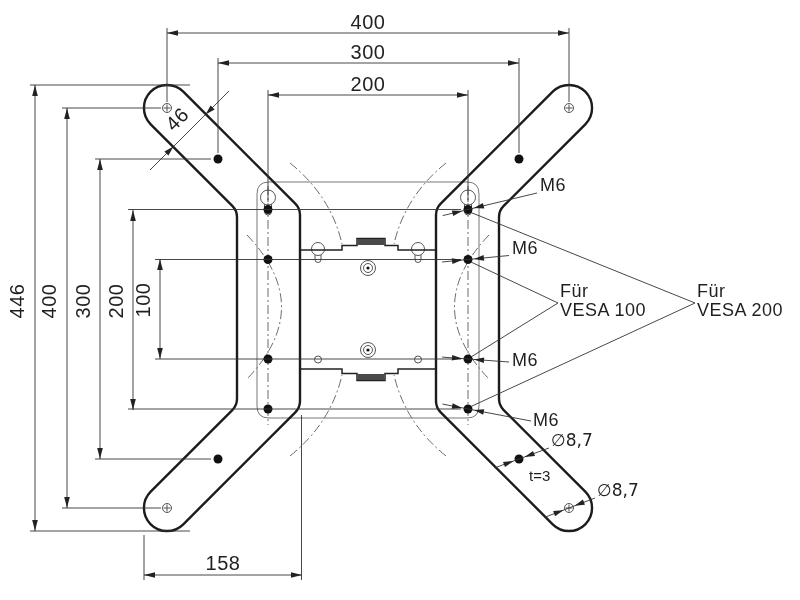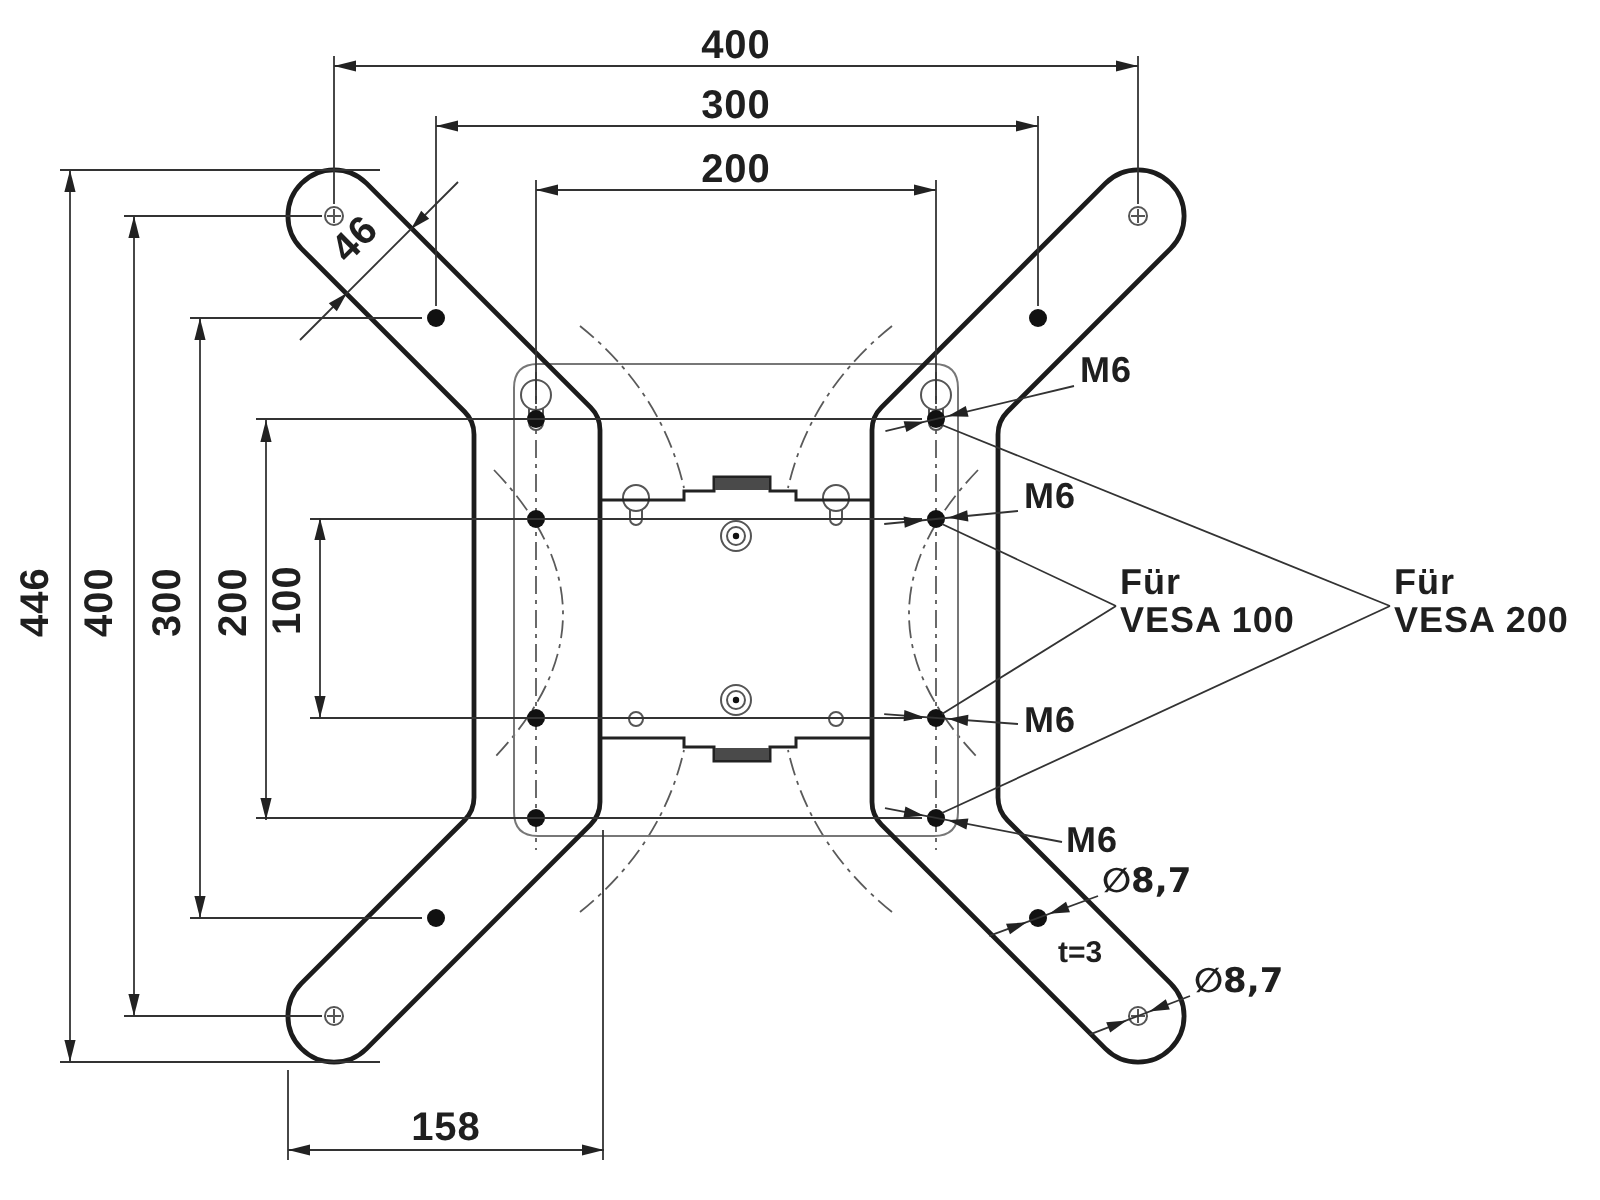--- a/index.html
+++ b/index.html
@@ -1,16 +1,16 @@
 <!DOCTYPE html>
 <html><head>
 <meta charset="utf-8">
 <style>
   html,body{margin:0;padding:0;background:#ffffff;}
-  .stage{position:relative;width:800px;height:600px;background:#ffffff;overflow:hidden;font-weight:bold;}
+  .stage{position:relative;width:800px;height:600px;background:#ffffff;overflow:hidden;}
   svg{display:block;}
   .thick{stroke:#1c1c1c;stroke-width:2.4;fill:none;stroke-linejoin:round;}
   .med{stroke:#222222;stroke-width:1.5;fill:none;}
   .thin{stroke:#555555;stroke-width:1;fill:none;}
   .plate{stroke:#777777;stroke-width:1;fill:none;}
   .dim{stroke:#333333;stroke-width:0.9;fill:none;}
   .phantom{stroke:#5a5a5a;stroke-width:0.9;fill:none;stroke-dasharray:9 3 2 3;}
   .arr{fill:#222222;stroke:none;}
   .hole{fill:#111111;stroke:none;}
   .tab{fill:#4a4a4a;stroke:none;}

